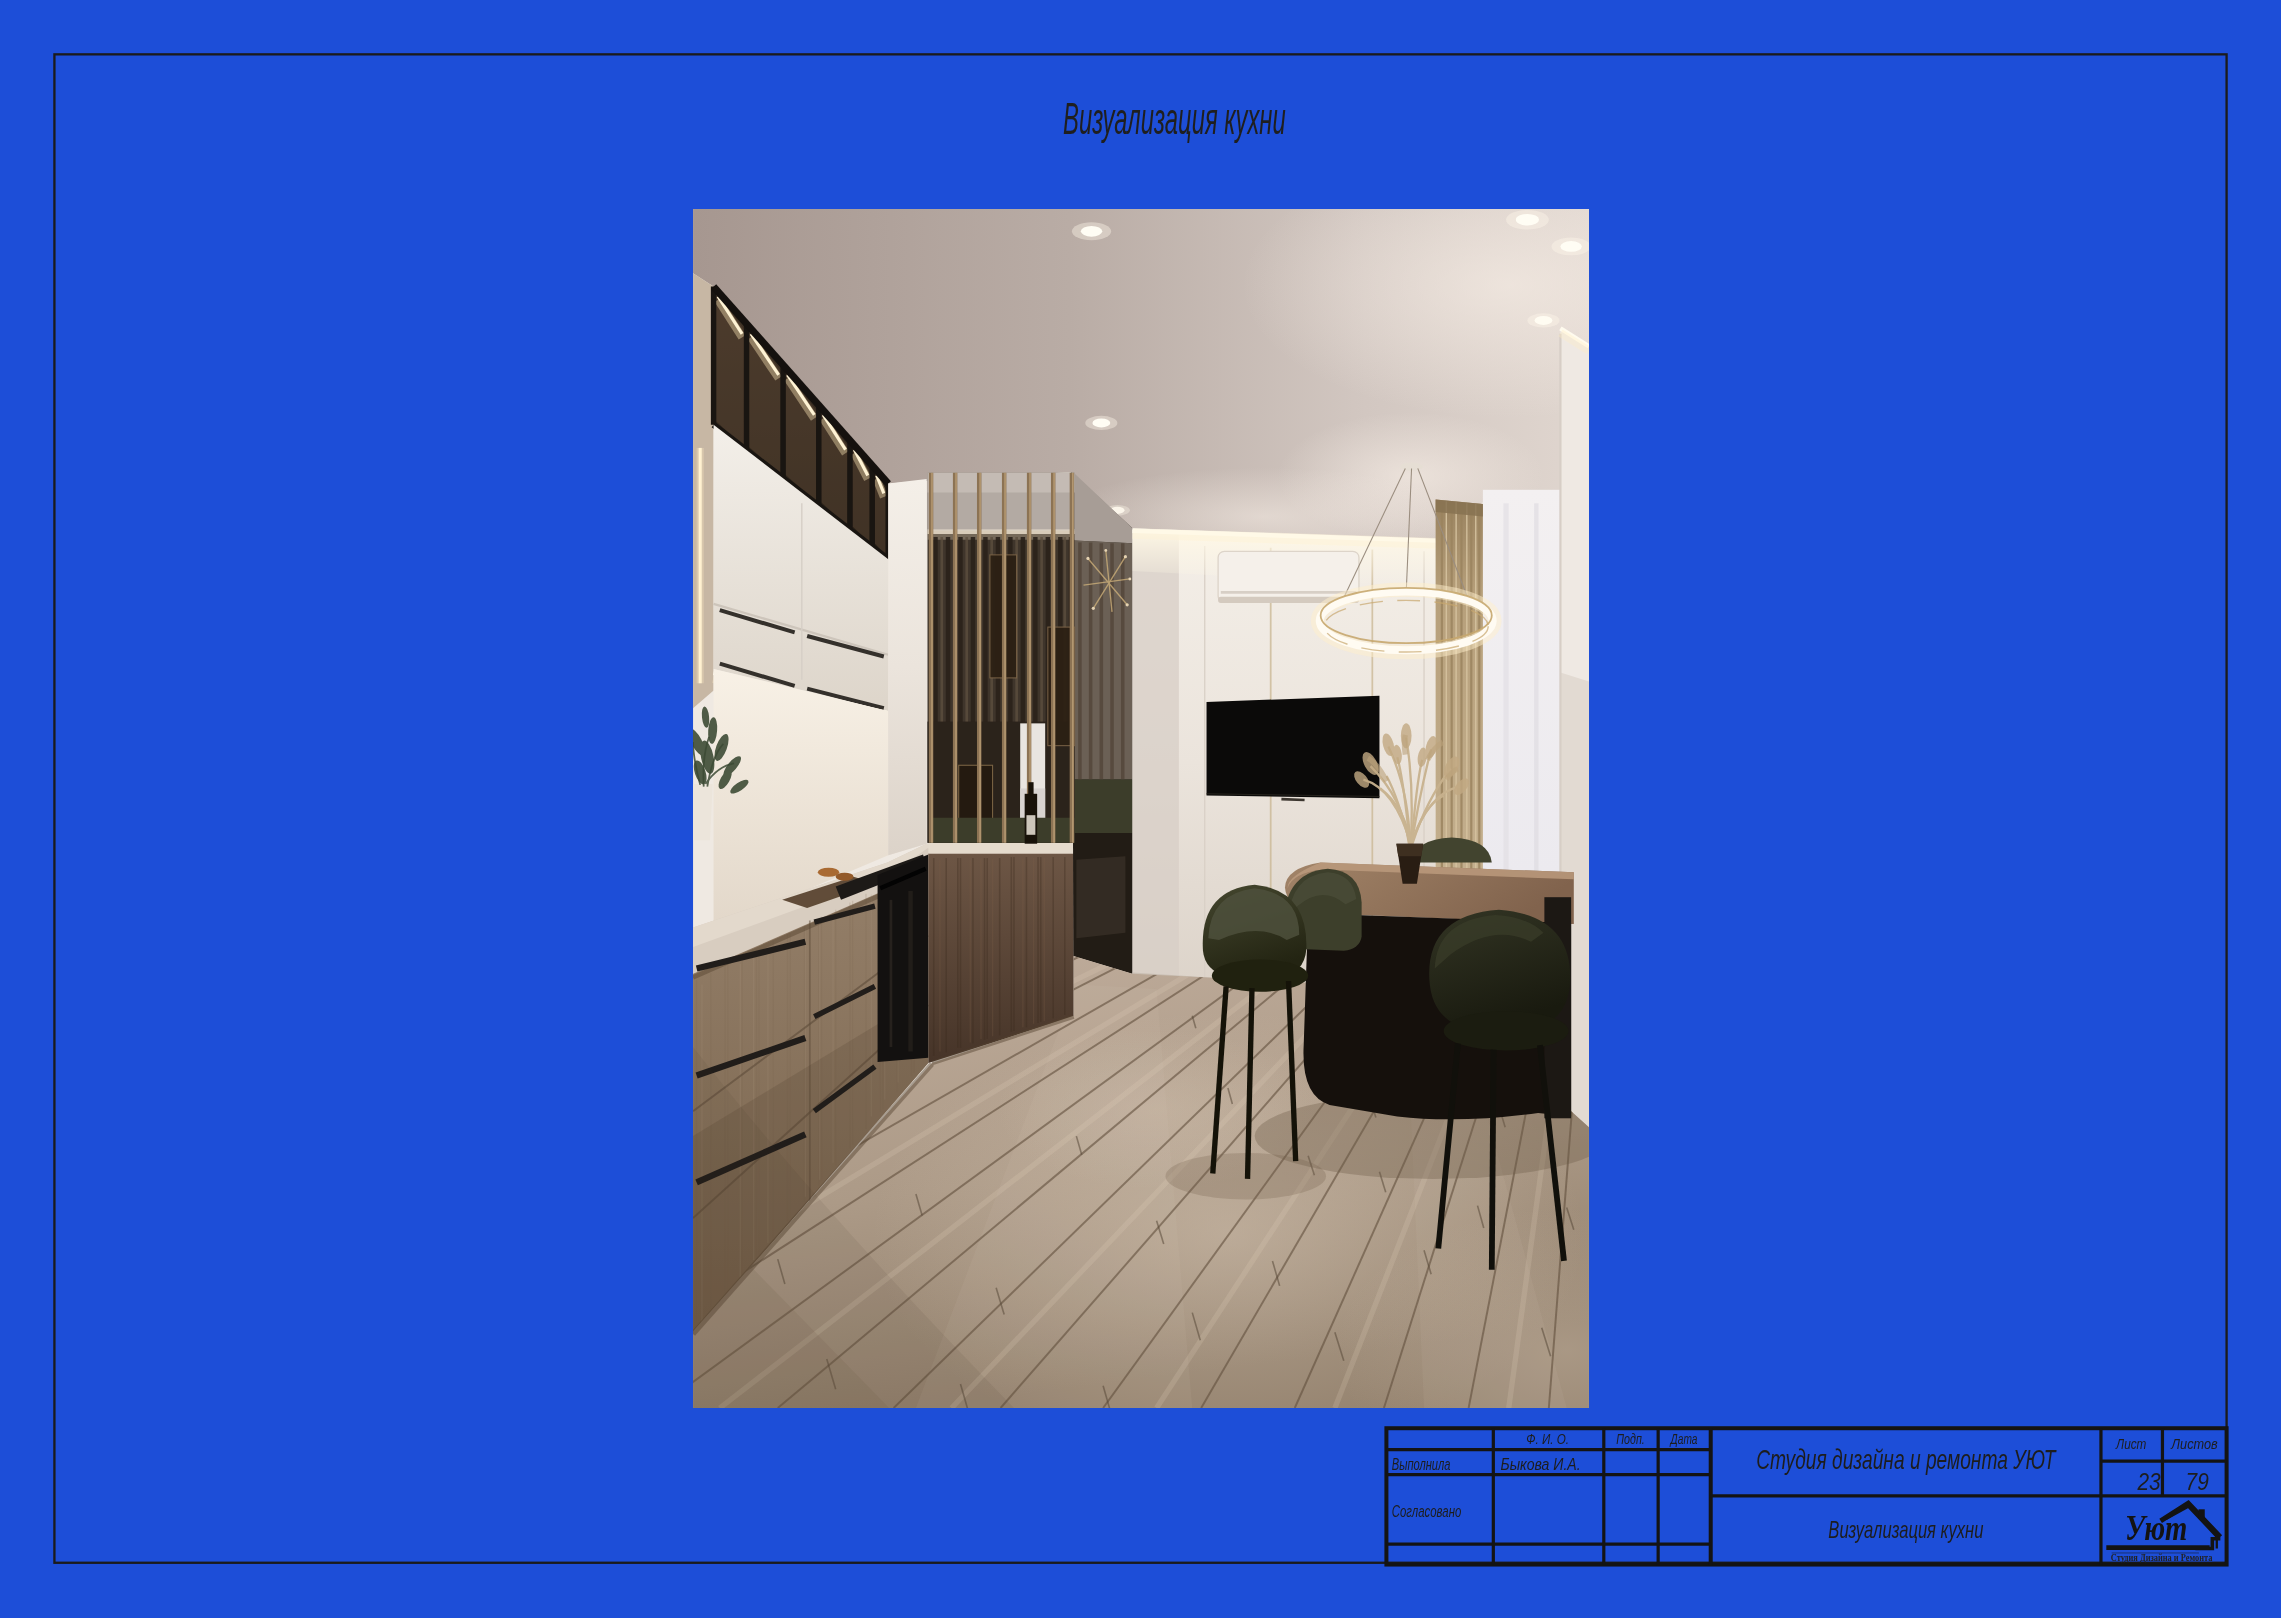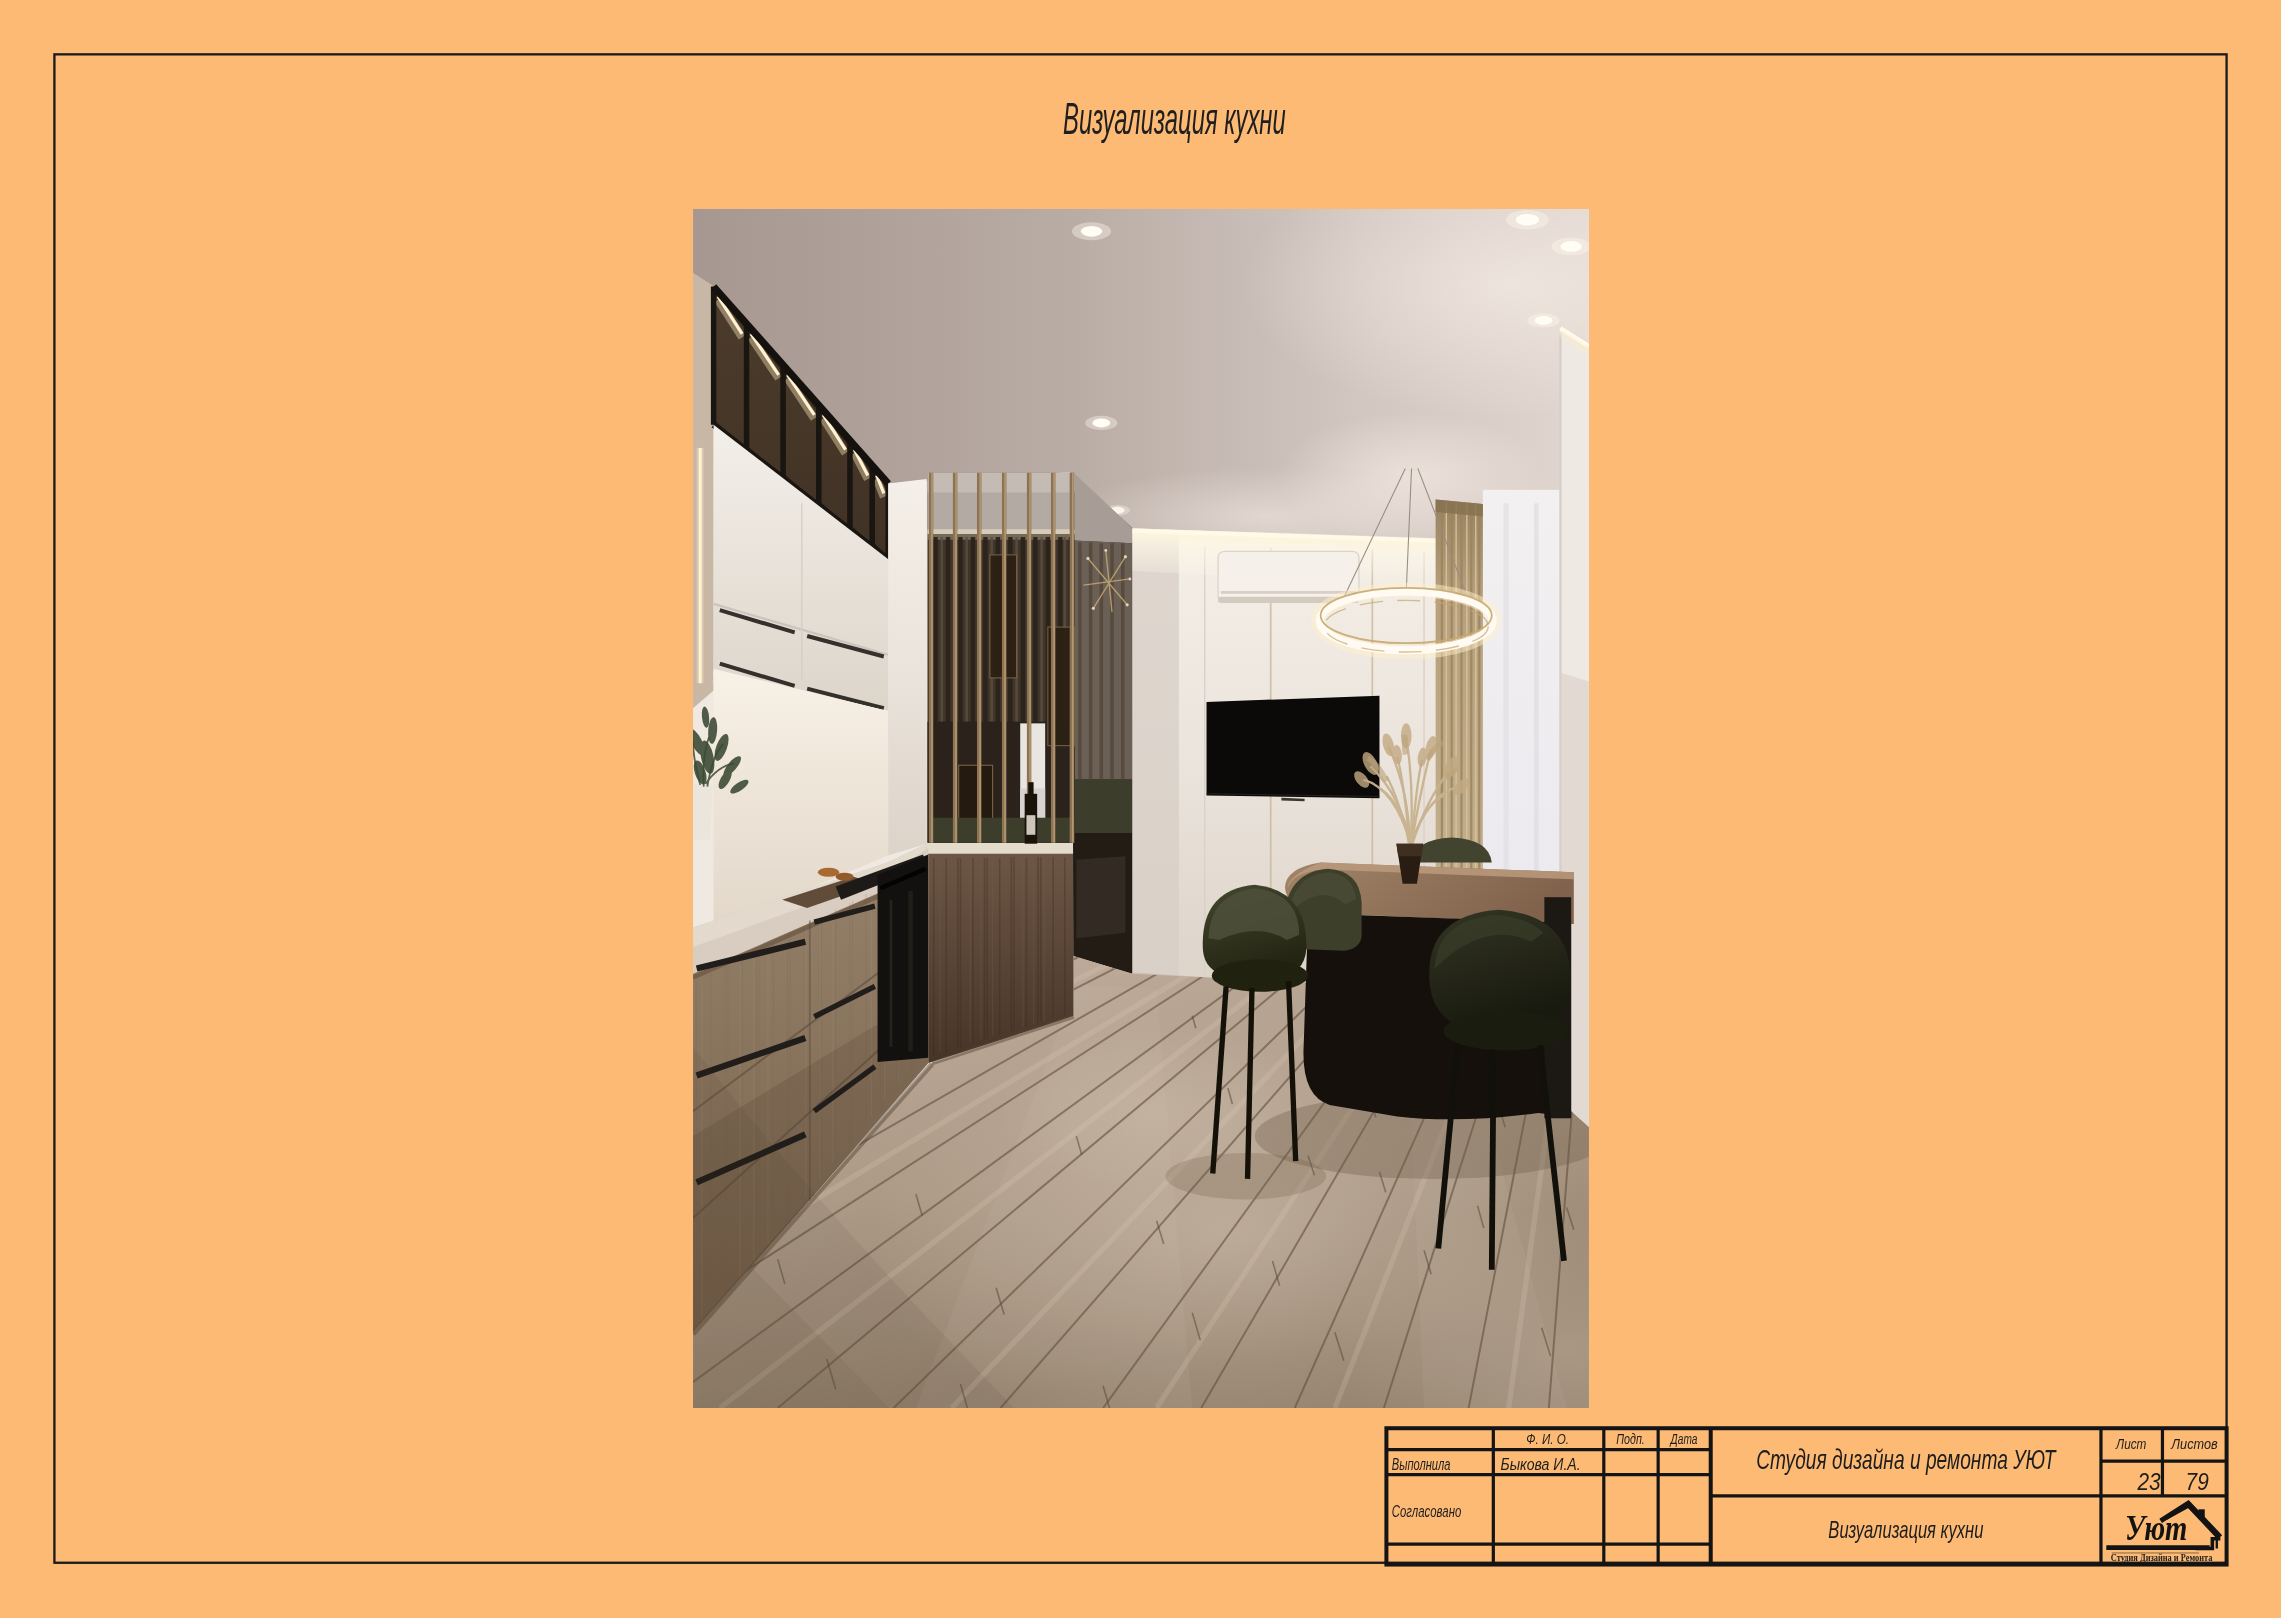--- a/index.html
+++ b/index.html
@@ -1,15 +1,15 @@
 <!DOCTYPE html>
 <html lang="ru" style="font-size:14.3px"><head><meta charset="utf-8"><title>Визуализация кухни</title>
 <style>
 html,body{margin:0;padding:0;background:#fbfafa;}
-#sheet{position:relative;width:2281px;height:1618px;background:#fdba74;overflow:hidden;font-family:"Liberation Sans",sans-serif;}
+#sheet{position:relative;width:2281px;height:1618px;background:#1d4ed8;overflow:hidden;font-family:"Liberation Sans",sans-serif;}
 </style></head>
 <body>
 <div id="sheet">
 
 <svg style="position:absolute;left:693px;top:209px" width="896" height="1199" viewBox="0 0 1005 1345">
 <defs>
  <linearGradient id="ceilG" x1="0" y1="0" x2="1" y2="0">
    <stop offset="0" stop-color="#a69790"></stop>
           <stop offset="0.42" stop-color="#b9aca5"></stop>
    <stop offset="0.75" stop-color="#d2c7c1"></stop>

